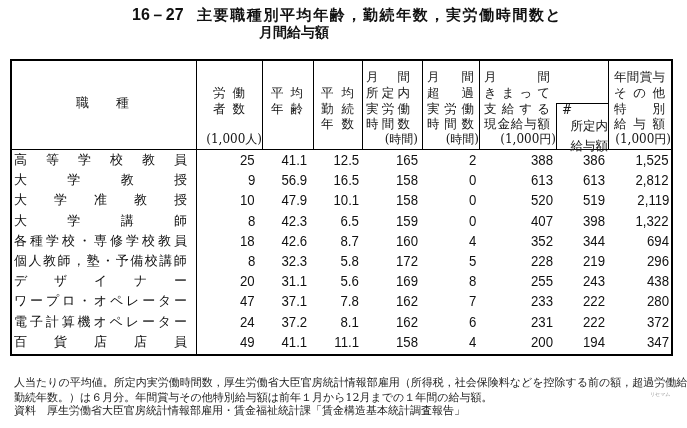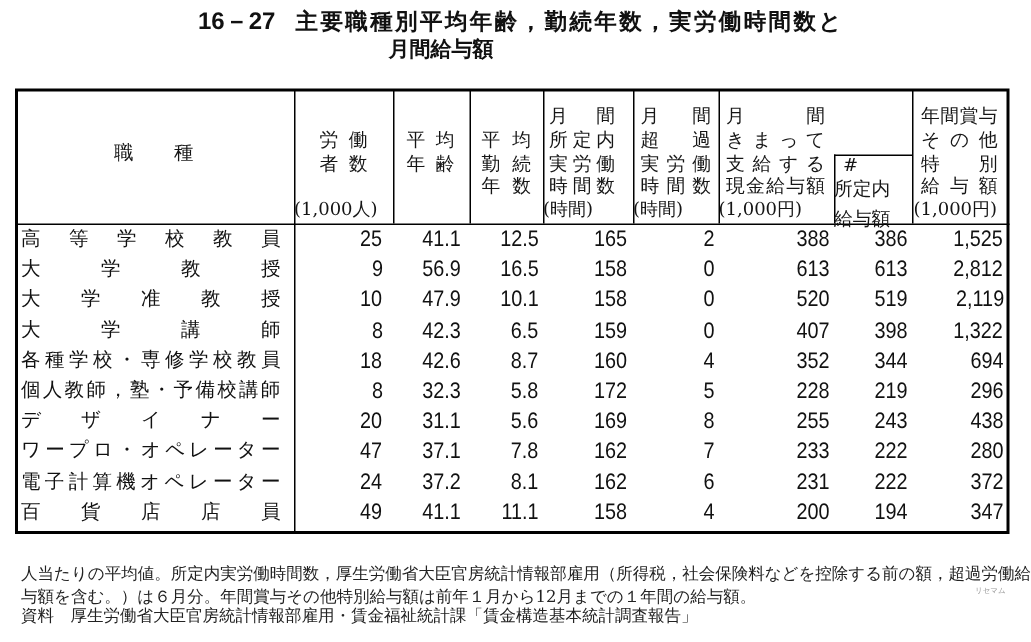--- a/index.html
+++ b/index.html
@@ -12,21 +12,21 @@
   .t2main { left: 259px; top: 23px; font: bold 14px/18px "Liberation Sans", sans-serif; white-space: nowrap; }
   .t2sub { left: 330px; top: 23px; font: 14px/18px "Liberation Serif", serif; color: #333333; white-space: nowrap; }
 
   
   .frame { left: 10px; top: 59px; width: 663px; height: 297px; border: 2px solid #000000; box-sizing: border-box; }
   .vl { background: #000000; width: 1px; }
   .hr { background: #000000; height: 1px; }
 
   
   .hl { position: absolute; height: 16px; line-height: 16px; font-family: "DejaVu Serif", serif; font-size: 12.5px; white-space: nowrap; color: #151515; }
-  .hc { text-align: left; }
+  .hc { text-align: right; }
   .unit { font-size: 12px; }
   .dist { display: flex; justify-content: space-between; }
 
   
   .row { position: absolute; left: 0; width: 687px; height: 20px; }
   .lbl { position: absolute; left: 14px; width: 173px; top: 0; height: 20px; line-height: 20px; font-family: "DejaVu Serif", serif; font-size: 13px; white-space: nowrap; }
   .num { position: absolute; top: 0; height: 20px; line-height: 20px; font-family: "Liberation Sans", sans-serif; font-size: 15px; white-space: nowrap; transform: scaleX(0.88); transform-origin: 100% 50%; }
   .cb { right: 432px; } .cc { right: 380px; } .cd { right: 328px; } .ce { right: 269px; }
   .cf { right: 211px; } .cg { right: 134px; } .ch { right: 82px; } .ci { right: 18px; }
 
@@ -376,17 +376,17 @@
     <div class="num cc">41.1</div>
     <div class="num cd">11.1</div>
     <div class="num ce">158</div>
     <div class="num cf">4</div>
     <div class="num cg">200</div>
     <div class="num ch">194</div>
     <div class="num ci">347</div>
   </div>
 
   <div class="note" style="top:375px;">人当たりの平均値。所定内実労働時間数，厚生労働省大臣官房統計情報部雇用（所得税，社会保険料などを控除する前の額，超過労働給</div>
-  <div class="note" style="top:390px;">与額を含む。）は６月分。年間賞与その他特別給与額は前年１月から12月までの１年間の給与額。</div>
+  <div class="note" style="top:390px;">勤続年数。）は６月分。年間賞与その他特別給与額は前年１月から12月までの１年間の給与額。</div>
   <div class="note" style="top:403px;text-align:right;">資料　厚生労働省大臣官房統計情報部雇用・賃金福祉統計課「賃金構造基本統計調査報告」</div>
 
   <div class="abs logo-ruby">リセマム</div>
 </div>
 
 </body></html>

